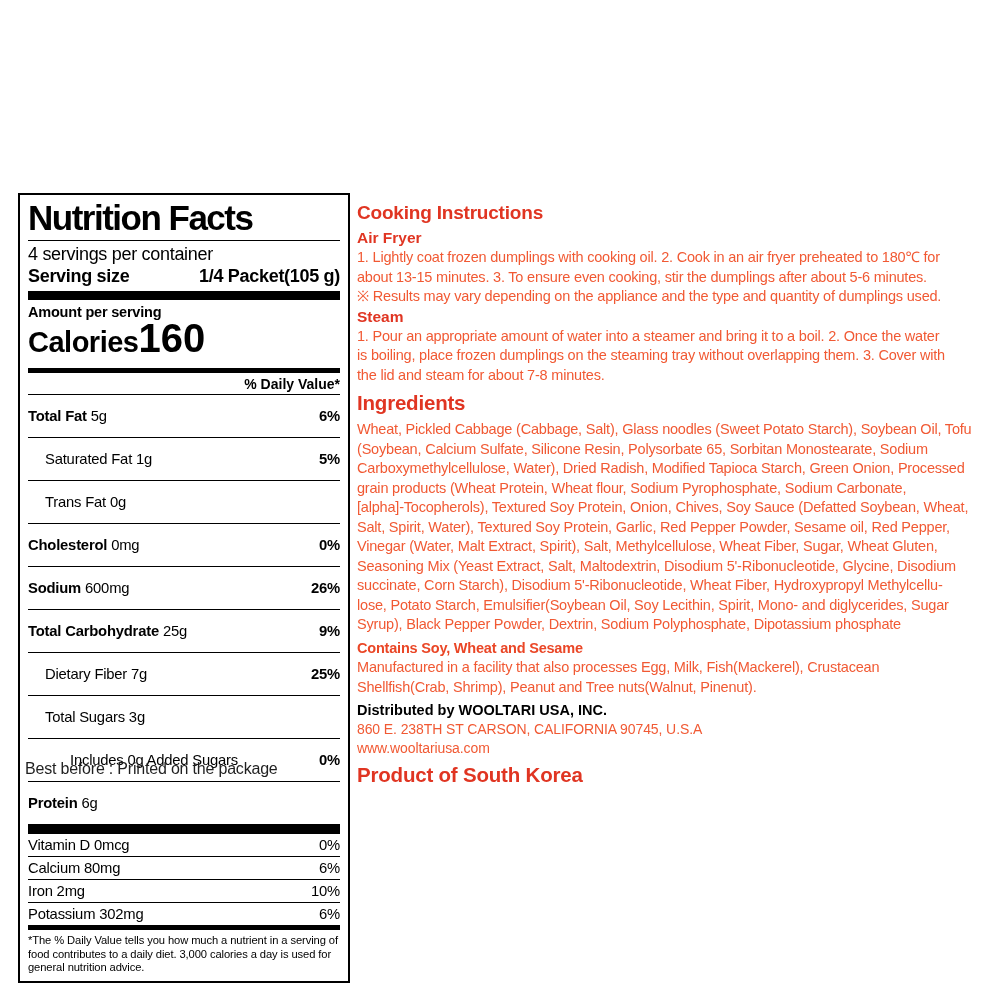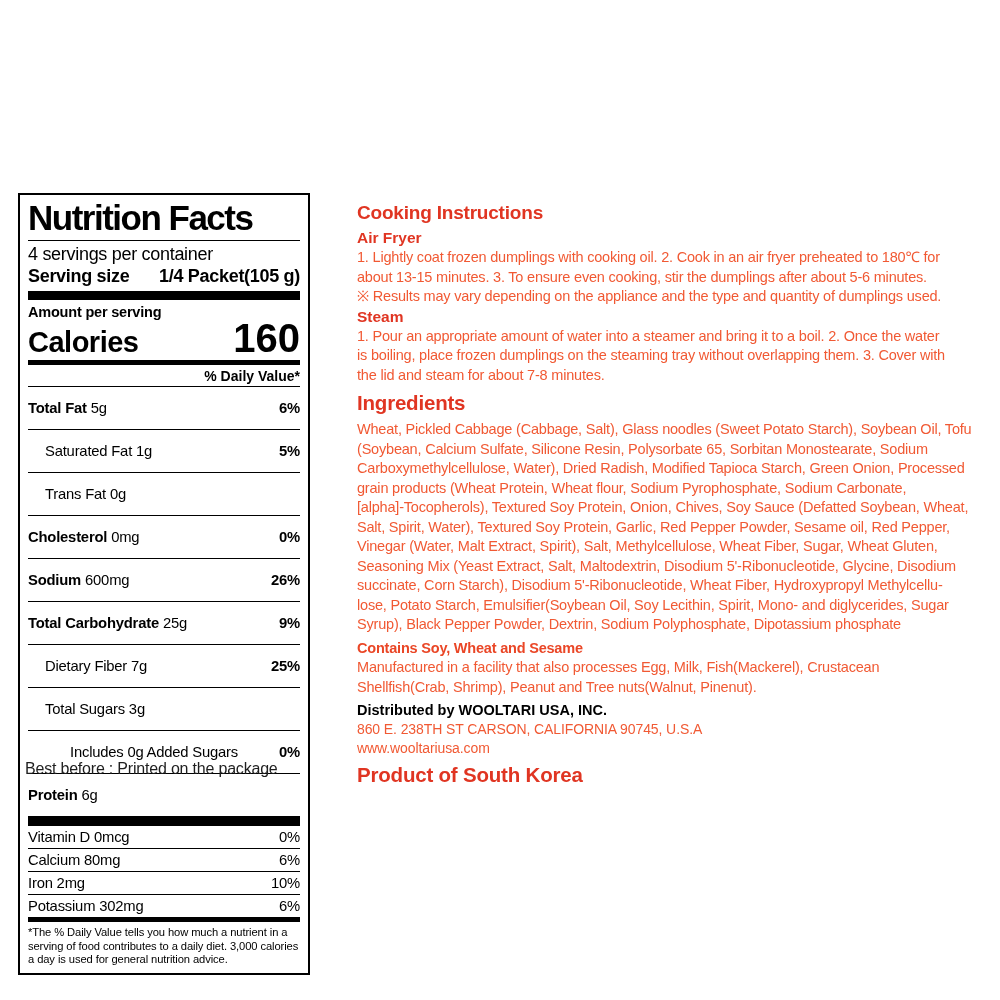--- a/index.html
+++ b/index.html
@@ -3,33 +3,33 @@
 <meta charset="utf-8">
 <style>
   html,body { margin:0; padding:0; }
   body {
     width:1000px; height:1000px; position:relative; background:#ffffff;
     font-family:"Liberation Sans", sans-serif; color:#000;
     --accent-heading:#e03522; --accent-body:#f15933; --warning-fill:#f6a21c;
   }
   
   .nf {
-    position:absolute; left:18px; top:193px; width:292px; box-sizing:border-box;
+    position:absolute; left:18px; top:193px; width:332px; box-sizing:border-box;
     border:2.5px solid #000; background:#fff; padding:4px 8px 6px; color:#000;
   }
   .nf-title { font-size:35px; font-weight:bold; letter-spacing:-1.5px; line-height:1.08;
     padding-bottom:3px; border-bottom:1px solid #000; white-space:nowrap; }
   .nf-servings { font-size:18px; padding-top:3px; letter-spacing:-0.3px; }
   .nf-servsize { display:flex; justify-content:space-between; font-weight:bold;
     font-size:18px; letter-spacing:-0.3px; padding:1px 0 4px; }
   .bar-thick { height:9px; background:#000; }
   .bar-mid   { height:5px; background:#000; }
   .bar-big   { height:10px; background:#000; }
   .nf-aps { font-size:14.5px; font-weight:bold; padding-top:4px; letter-spacing:-0.2px; }
-  .nf-cal { display:flex; justify-content:space-between; align-items:baseline; padding-bottom:1px;gap:32px; }
+  .nf-cal { display:flex; justify-content:flex-start; align-items:baseline; padding-bottom:9px; }
   .nf-cal-label { font-size:29px; font-weight:bold; letter-spacing:-0.5px; }
   .nf-cal-value { font-size:40px; font-weight:bold; line-height:0.9; }
   .nf-dvh { text-align:right; font-size:14px; font-weight:bold; padding:3px 0 2px; }
   .nrow { display:flex; justify-content:space-between; border-top:1px solid #000;
     font-size:14.8px; padding:13px 0; letter-spacing:-0.2px; }
   .nrow .b { font-weight:bold; }
   .namt { margin-left:4px; }
   .ndv { font-weight:bold; }
   .i1 { padding-left:17px; }
   .i2 { padding-left:42px; }

